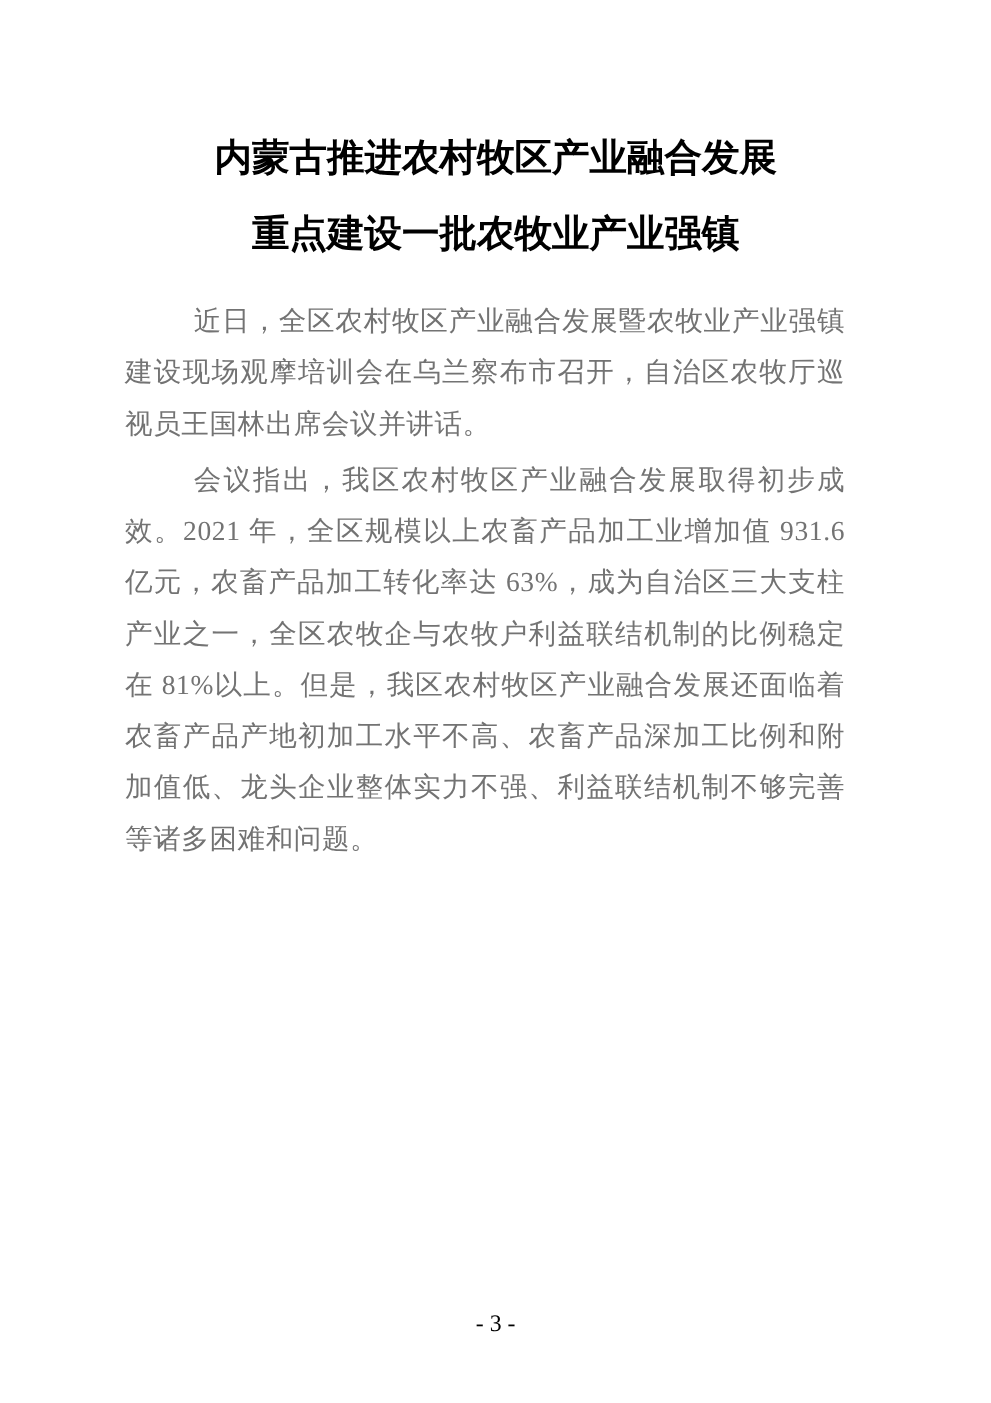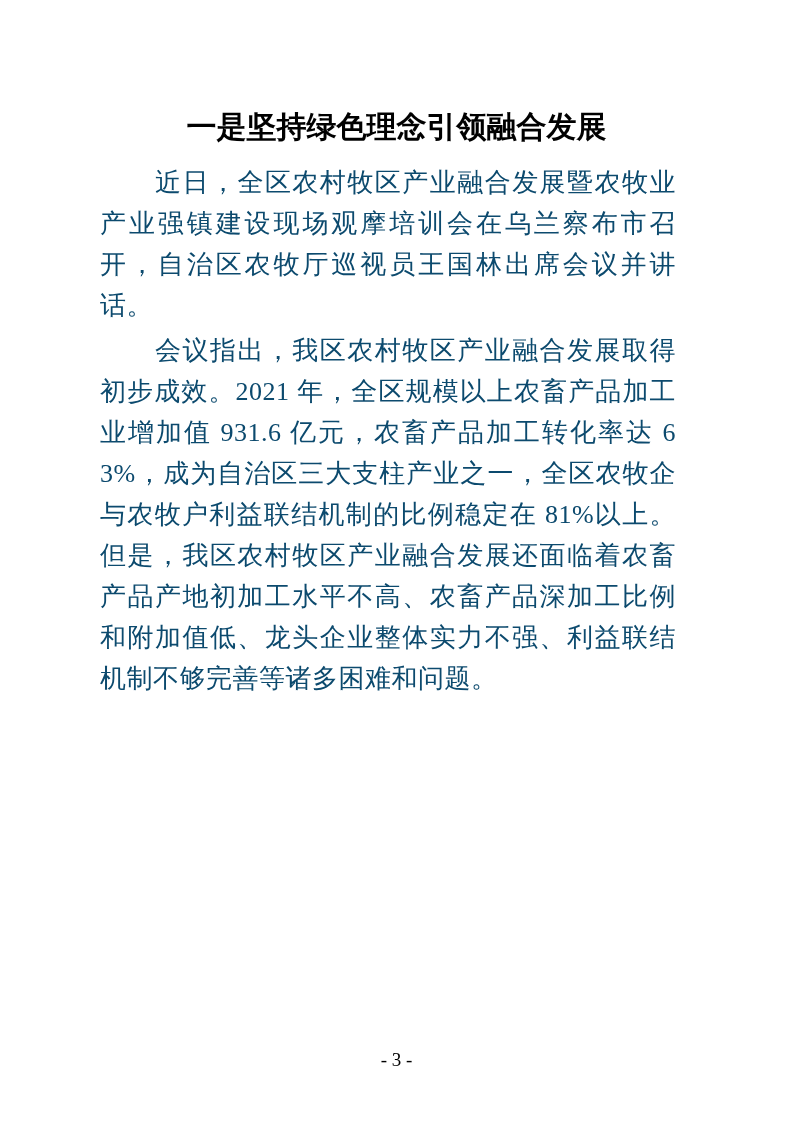--- a/index.html
+++ b/index.html
@@ -22,26 +22,26 @@
     text-align: center;
     font-weight: bold;
     font-size: 30px;
     color: #000000;
   }
   .doc-title .title-line {
     line-height: 61px;
     letter-spacing: 0px;
   }
   .doc-body {
-    margin: 5px auto 0 auto;
+    margin: 18px auto 0 auto;
     width: 576px;
     margin-left: 100px;
     margin-right: 117px;
-    font-size: 26px;
-    color: #0c4a6e;
+    font-size: 22px;
+    color: #737373;
   }
   .doc-body p {
     margin: 0 0 4px 0;
     text-indent: 55px;
     line-height: 41px;
     text-align: justify;
     text-justify: inter-ideograph;
     word-break: break-all;
     letter-spacing: 0.5px;
   }
@@ -55,21 +55,22 @@
     line-height: 24px;
     color: #000000;
   }
 </style>
 </head>
 <body>
 
 <div class="page">
 
   <div class="doc-title">
-    <div class="title-line">一是坚持绿色理念引领融合发展</div>
+    <div class="title-line">内蒙古推进农村牧区产业融合发展</div>
+    <div class="title-line">重点建设一批农牧业产业强镇</div>
   </div>
 
   <div class="doc-body">
     <p>近日，全区农村牧区产业融合发展暨农牧业产业强镇建设现场观摩培训会在乌兰察布市召开，自治区农牧厅巡视员王国林出席会议并讲话。</p>
     <p>会议指出，我区农村牧区产业融合发展取得初步成效。2021 年，全区规模以上农畜产品加工业增加值 931.6 亿元，农畜产品加工转化率达 63%，成为自治区三大支柱产业之一，全区农牧企与农牧户利益联结机制的比例稳定在 81%以上。但是，我区农村牧区产业融合发展还面临着农畜产品产地初加工水平不高、农畜产品深加工比例和附加值低、龙头企业整体实力不强、利益联结机制不够完善等诸多困难和问题。</p>
   </div>
 
   <div class="page-number">- 3 -</div>
 
 </div>

